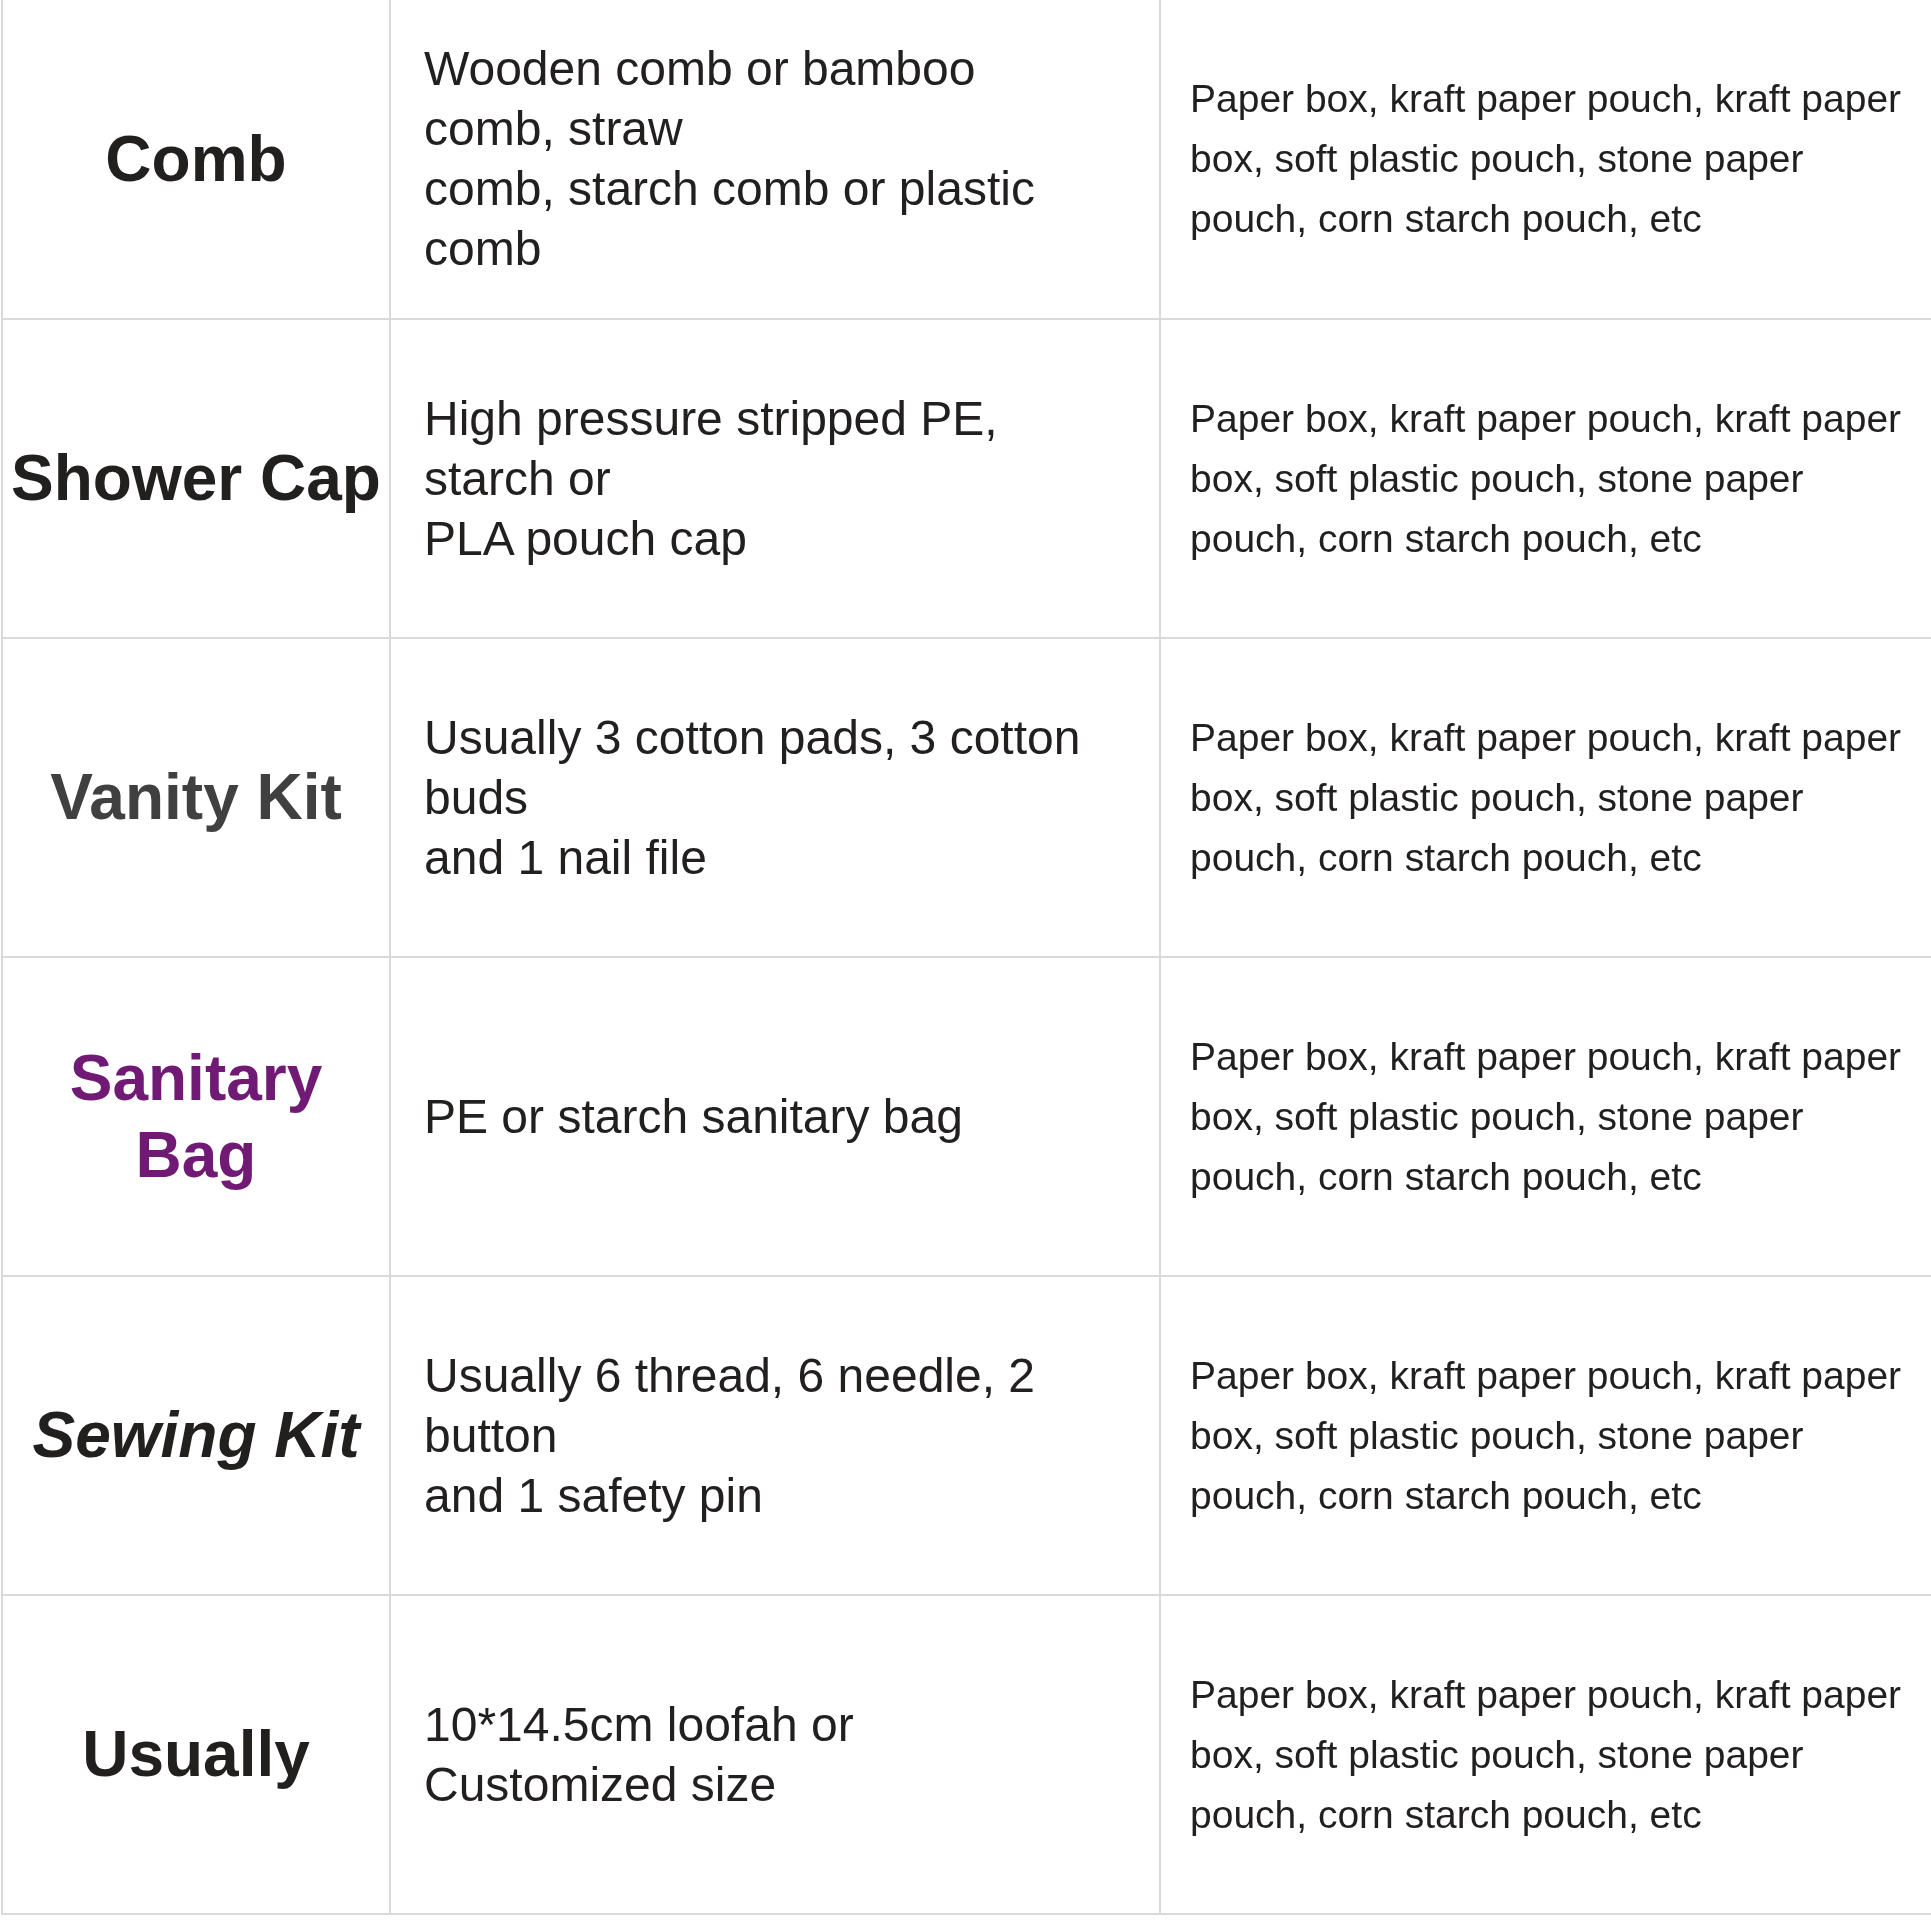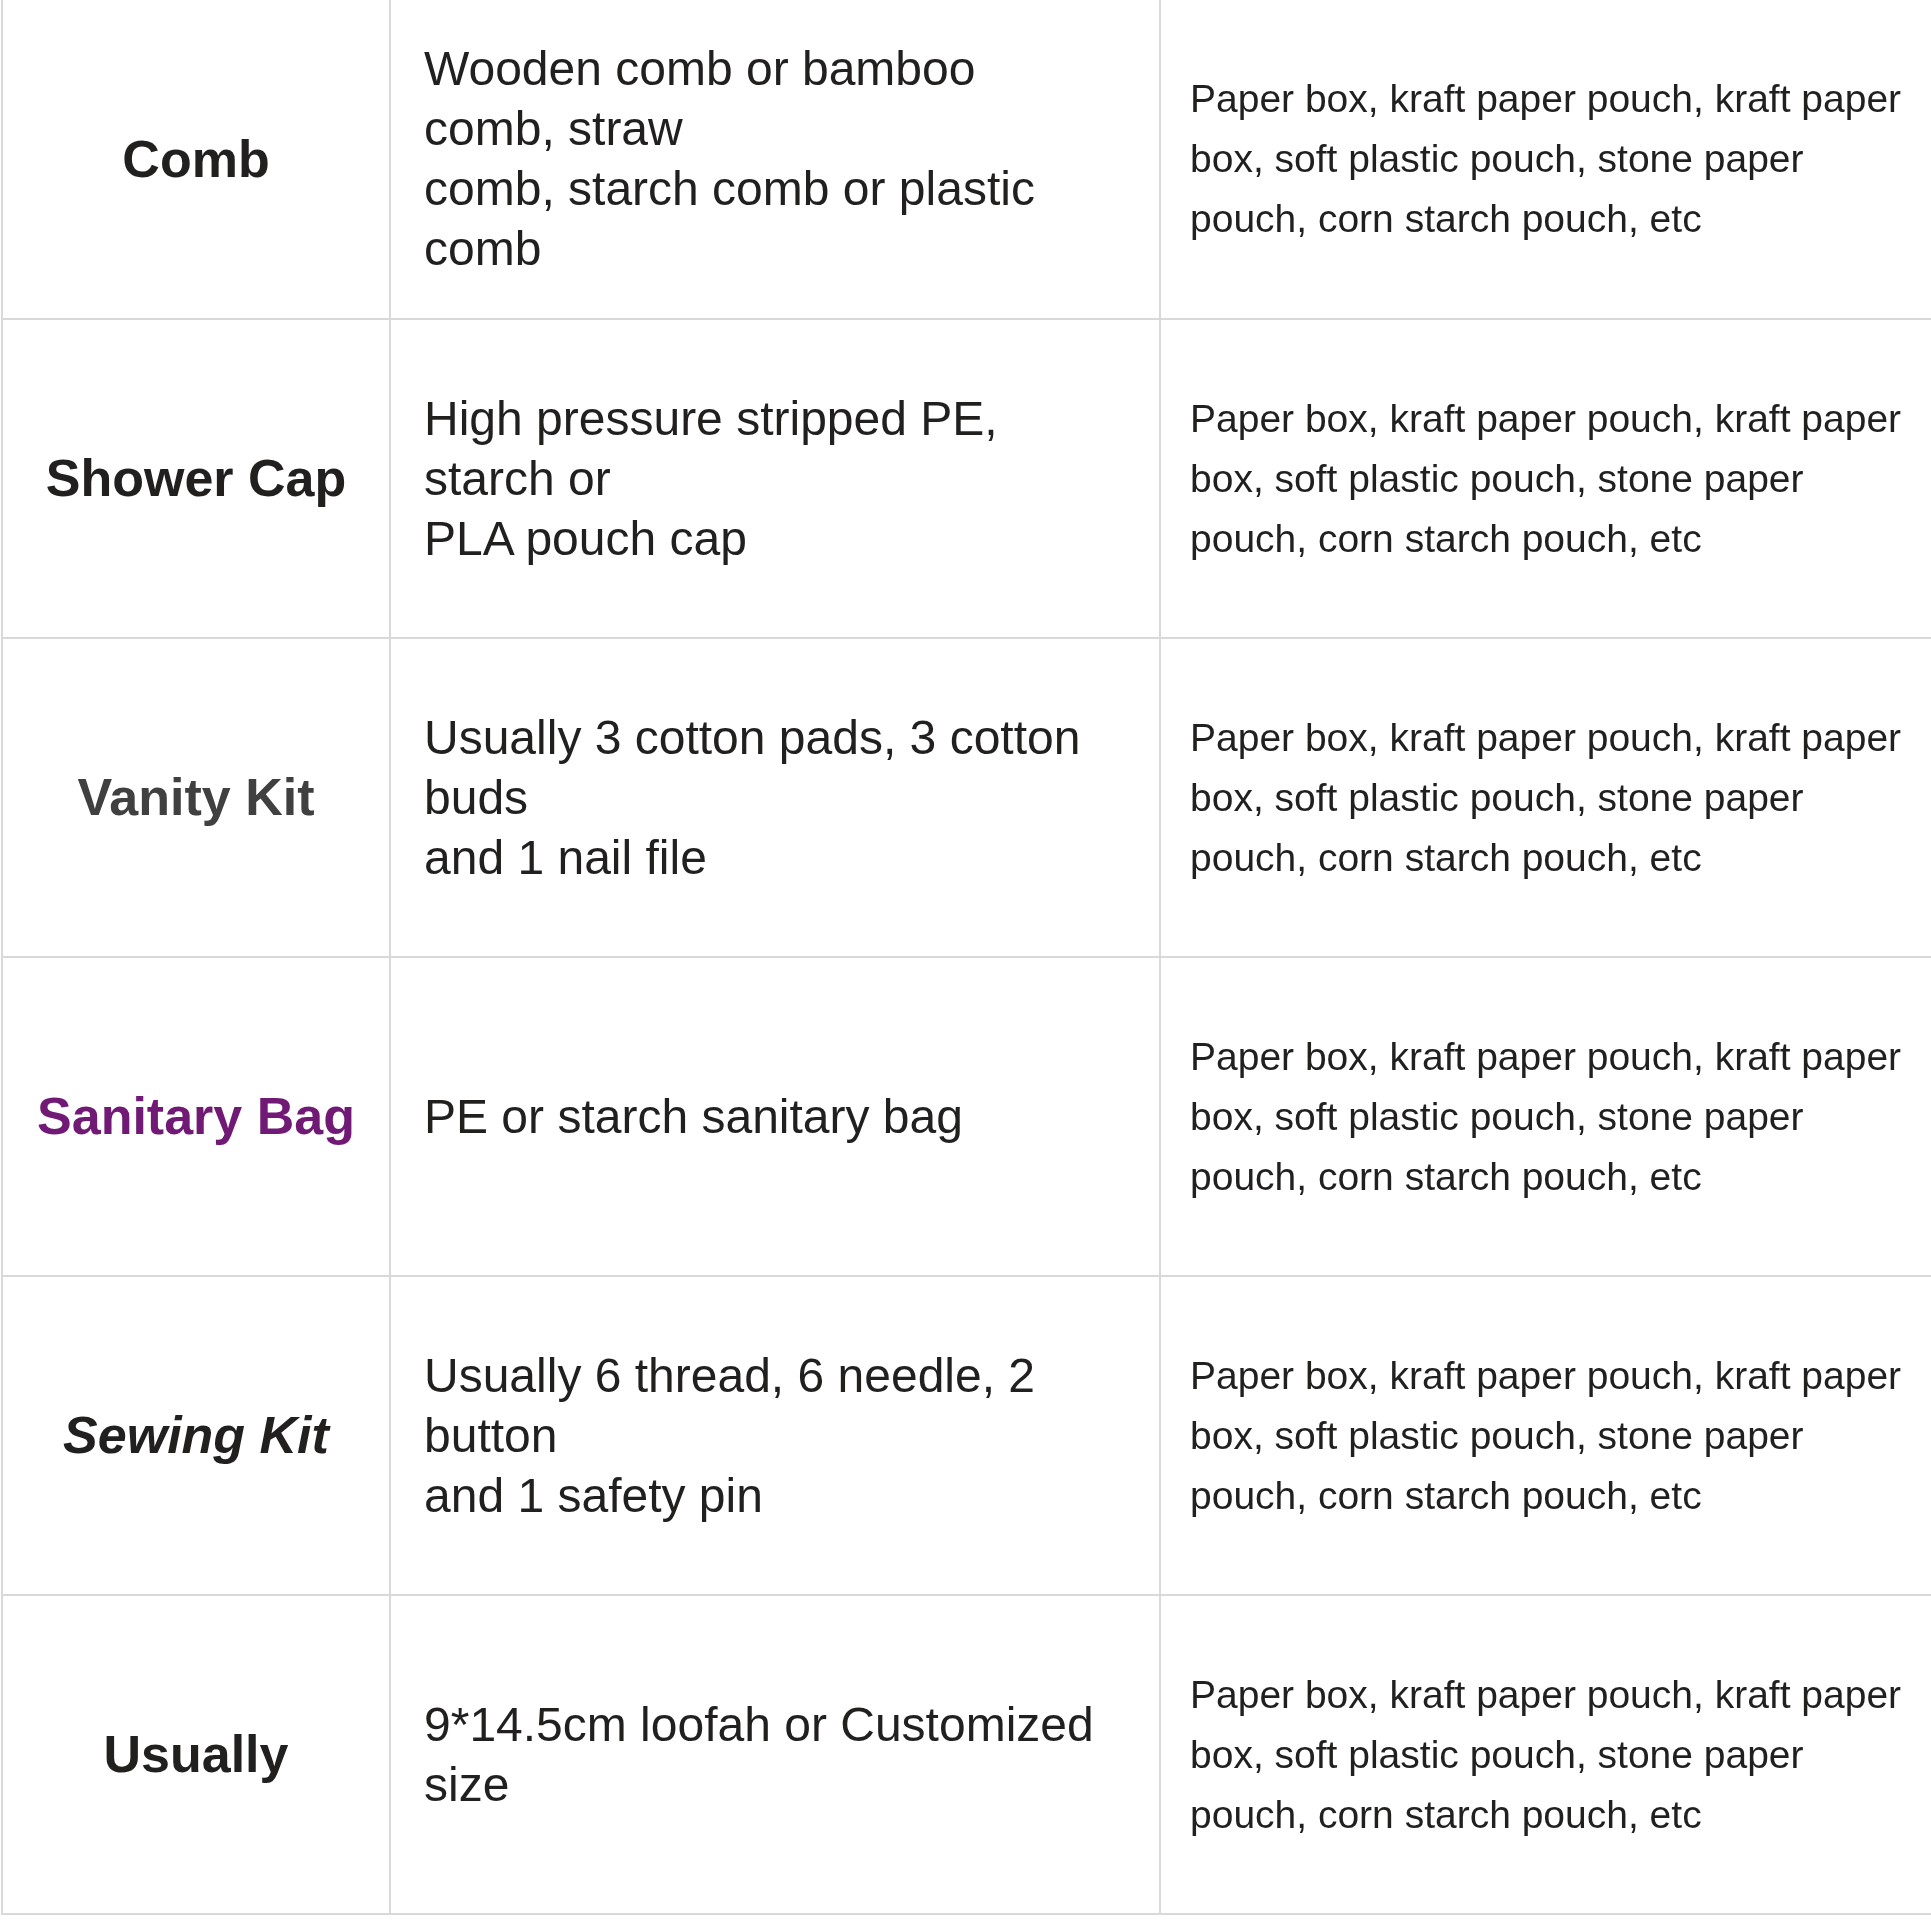--- a/index.html
+++ b/index.html
@@ -36,21 +36,21 @@
     box-sizing: border-box;
     height: 319px;
   }
   
   table.spec-table tr:first-child td {
     border-top: none;
   }
   td.col-product {
     width: 388px;
     text-align: center;
-    font-size: 52px;
+    font-size: 64px;
     font-weight: bold;
     line-height: 1.2;
     letter-spacing: 0;
   }
   td.col-description {
     width: 770px;
     font-size: 48px;
     line-height: 60px;
     padding: 0 43px 0 33px;
     white-space: pre-line;
@@ -110,21 +110,21 @@
     <td class="col-product" style="border-color: rgb(217, 217, 217); color: rgb(34, 31, 31); font-style: italic;">Sewing Kit</td>
     <td class="col-description" style="border-color: rgb(217, 217, 217); color: rgb(34, 31, 31);">Usually 6 thread, 6 needle, 2 button
 and 1 safety pin</td>
     <td class="col-packaging" style="border-color: rgb(217, 217, 217); color: rgb(34, 31, 31);">Paper box, kraft paper pouch, kraft paper
 box, soft plastic pouch, stone paper
 pouch, corn starch pouch, etc</td>
   </tr>
 
   <tr>
     <td class="col-product" style="border-color: rgb(217, 217, 217); color: rgb(34, 31, 31);">Usually</td>
-    <td class="col-description" style="border-color: rgb(217, 217, 217); color: rgb(34, 31, 31);">9*14.5cm loofah or Customized size</td>
+    <td class="col-description" style="border-color: rgb(217, 217, 217); color: rgb(34, 31, 31);">10*14.5cm loofah or Customized size</td>
     <td class="col-packaging" style="border-color: rgb(217, 217, 217); color: rgb(34, 31, 31);">Paper box, kraft paper pouch, kraft paper
 box, soft plastic pouch, stone paper
 pouch, corn starch pouch, etc</td>
   </tr>
 </tbody>
   </table>
 </div>
 
 
 </body></html>

